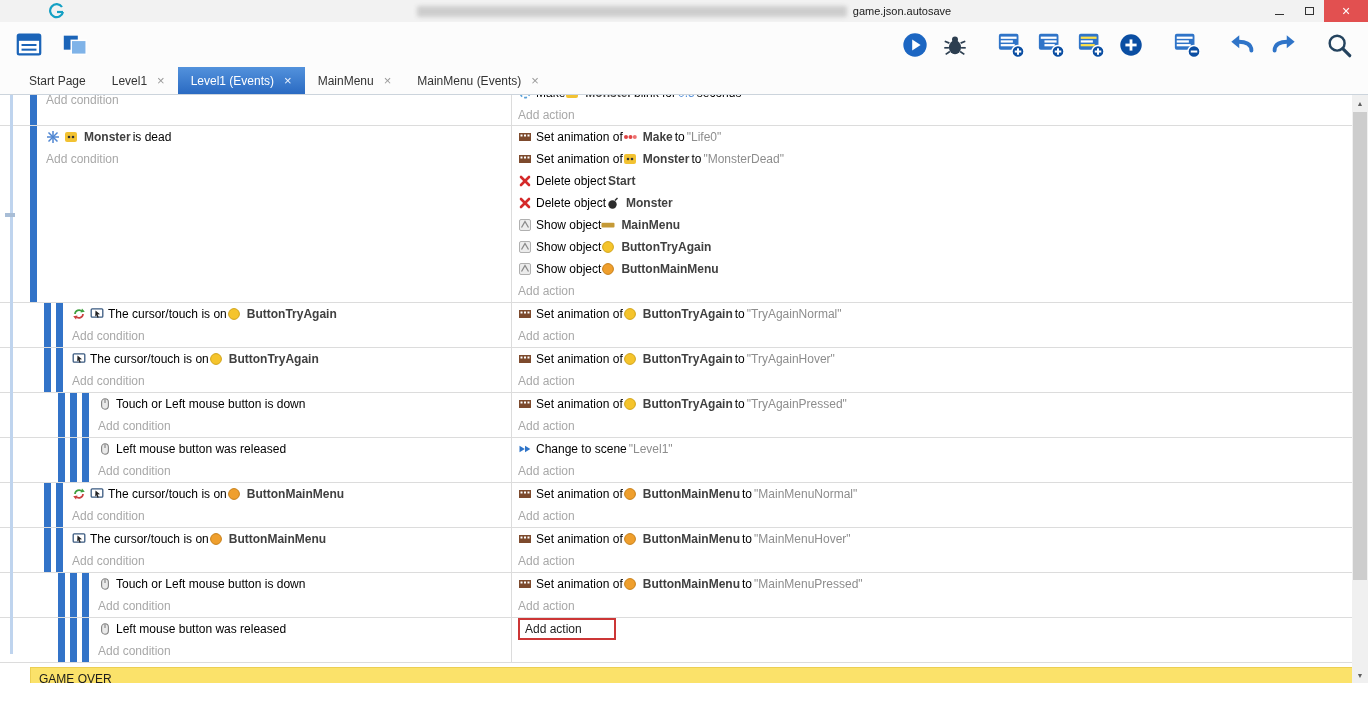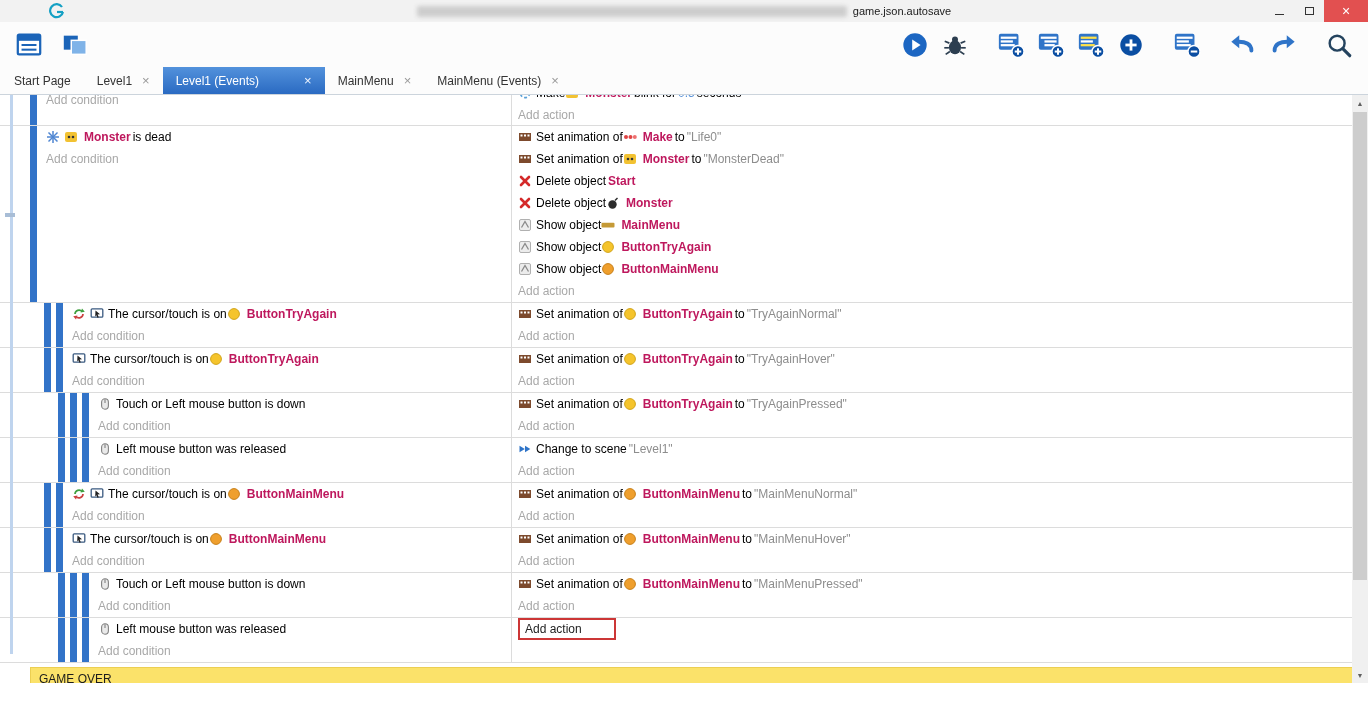--- a/index.html
+++ b/index.html
@@ -24,43 +24,43 @@
   
   .toolbar{height:46px;background:#fcfcfc;display:flex;align-items:center;padding:0 12px;}
   .tb-left{display:flex;gap:12px;}
   .tb-right{margin-left:auto;display:flex;align-items:center;gap:6px;}
   .tb-btn{width:34px;height:34px;display:flex;align-items:center;justify-content:center;}
   .tb-btn svg{width:28px;height:28px;}
   .tb-gap{margin-left:16px;}
   .tb-ic{display:flex;}
 
   
-  .tabbar{height:27px;background:#fcfcfc;display:flex;align-items:flex-end;padding-left:1px;border-bottom:1px solid #ccd4dc;color:#333;}
+  .tabbar{height:27px;background:#fcfcfc;display:flex;align-items:flex-end;padding-left:16px;border-bottom:1px solid #ccd4dc;color:#333;}
   .tab{height:27px;display:flex;align-items:center;padding:0 13px;}
-  .tab.active{background:linear-gradient(#5392dc,#2a6ac2);color:#fff;gap:35px;}
+  .tab.active{background:linear-gradient(#5392dc,#2a6ac2);color:#fff;}
   .tab-close{margin-left:10px;color:#999;font-size:13px;line-height:1;}
   .tab.active .tab-close{color:#eef4ff;}
 
   
   .sheet{position:relative;height:588px;background:#fff;padding-right:0;overflow:hidden;}
   .rail{position:absolute;left:10px;top:0;width:3px;height:559px;background:#bfd4ee;}
   .collapse-toggle{position:absolute;left:5px;top:118px;width:10px;height:4px;background:#a8bdd6;}
   .event{display:flex;border-bottom:1px solid #dcdcdc;background:#fff;}
   .event.clipped{height:31px;overflow:hidden;}
   .cond{width:512px;flex:none;border-right:1px solid #dcdcdc;display:flex;}
   .bar{width:7px;margin-right:5px;background:#3273c8;flex:none;}
   .cond-body{padding-left:4px;min-width:0;}
   .acts{flex:1;padding-left:6px;min-width:0;}
   .acts-body{min-width:0;}
   .clipped .cond-body{margin-top:-6px;}
   .clipped .acts-body{margin-top:-13px;}
   .line{height:22px;display:flex;align-items:center;white-space:nowrap;font-size:12px;color:#000;}
   .icon{width:14px;height:14px;margin-right:4px;display:inline-flex;flex:none;}
   .icon svg{width:14px;height:14px;}
-  .obj{font-weight:700;color:#be185d;margin:0 2px;}
+  .obj{font-weight:700;color:#404040;margin:0 2px;}
   .quote{color:#8d8d8d;margin-left:2px;}
   .num{color:#5b93d8;margin:0 2px;}
   .muted{color:#a8a8a8;}
   .hl{display:inline-block;height:22px;line-height:18px;border:2px solid #cc3636;padding:0 32px 0 5px;color:#222;background:#fff;}
   .comment{margin:4px 0 0 30px;height:24px;line-height:23px;background:#fbe26a;border:1px solid #eccf52;padding-left:8px;font-size:12px;color:#1c1c1c;}
 
   
   .scrollbar{position:absolute;top:0;right:0;bottom:0;width:16px;background:#f0f0f0;}
   .sb-arrow{position:absolute;left:0;width:16px;height:16px;display:flex;align-items:center;justify-content:center;color:#606060;font-size:7px;}
   .sb-up{top:0;}

